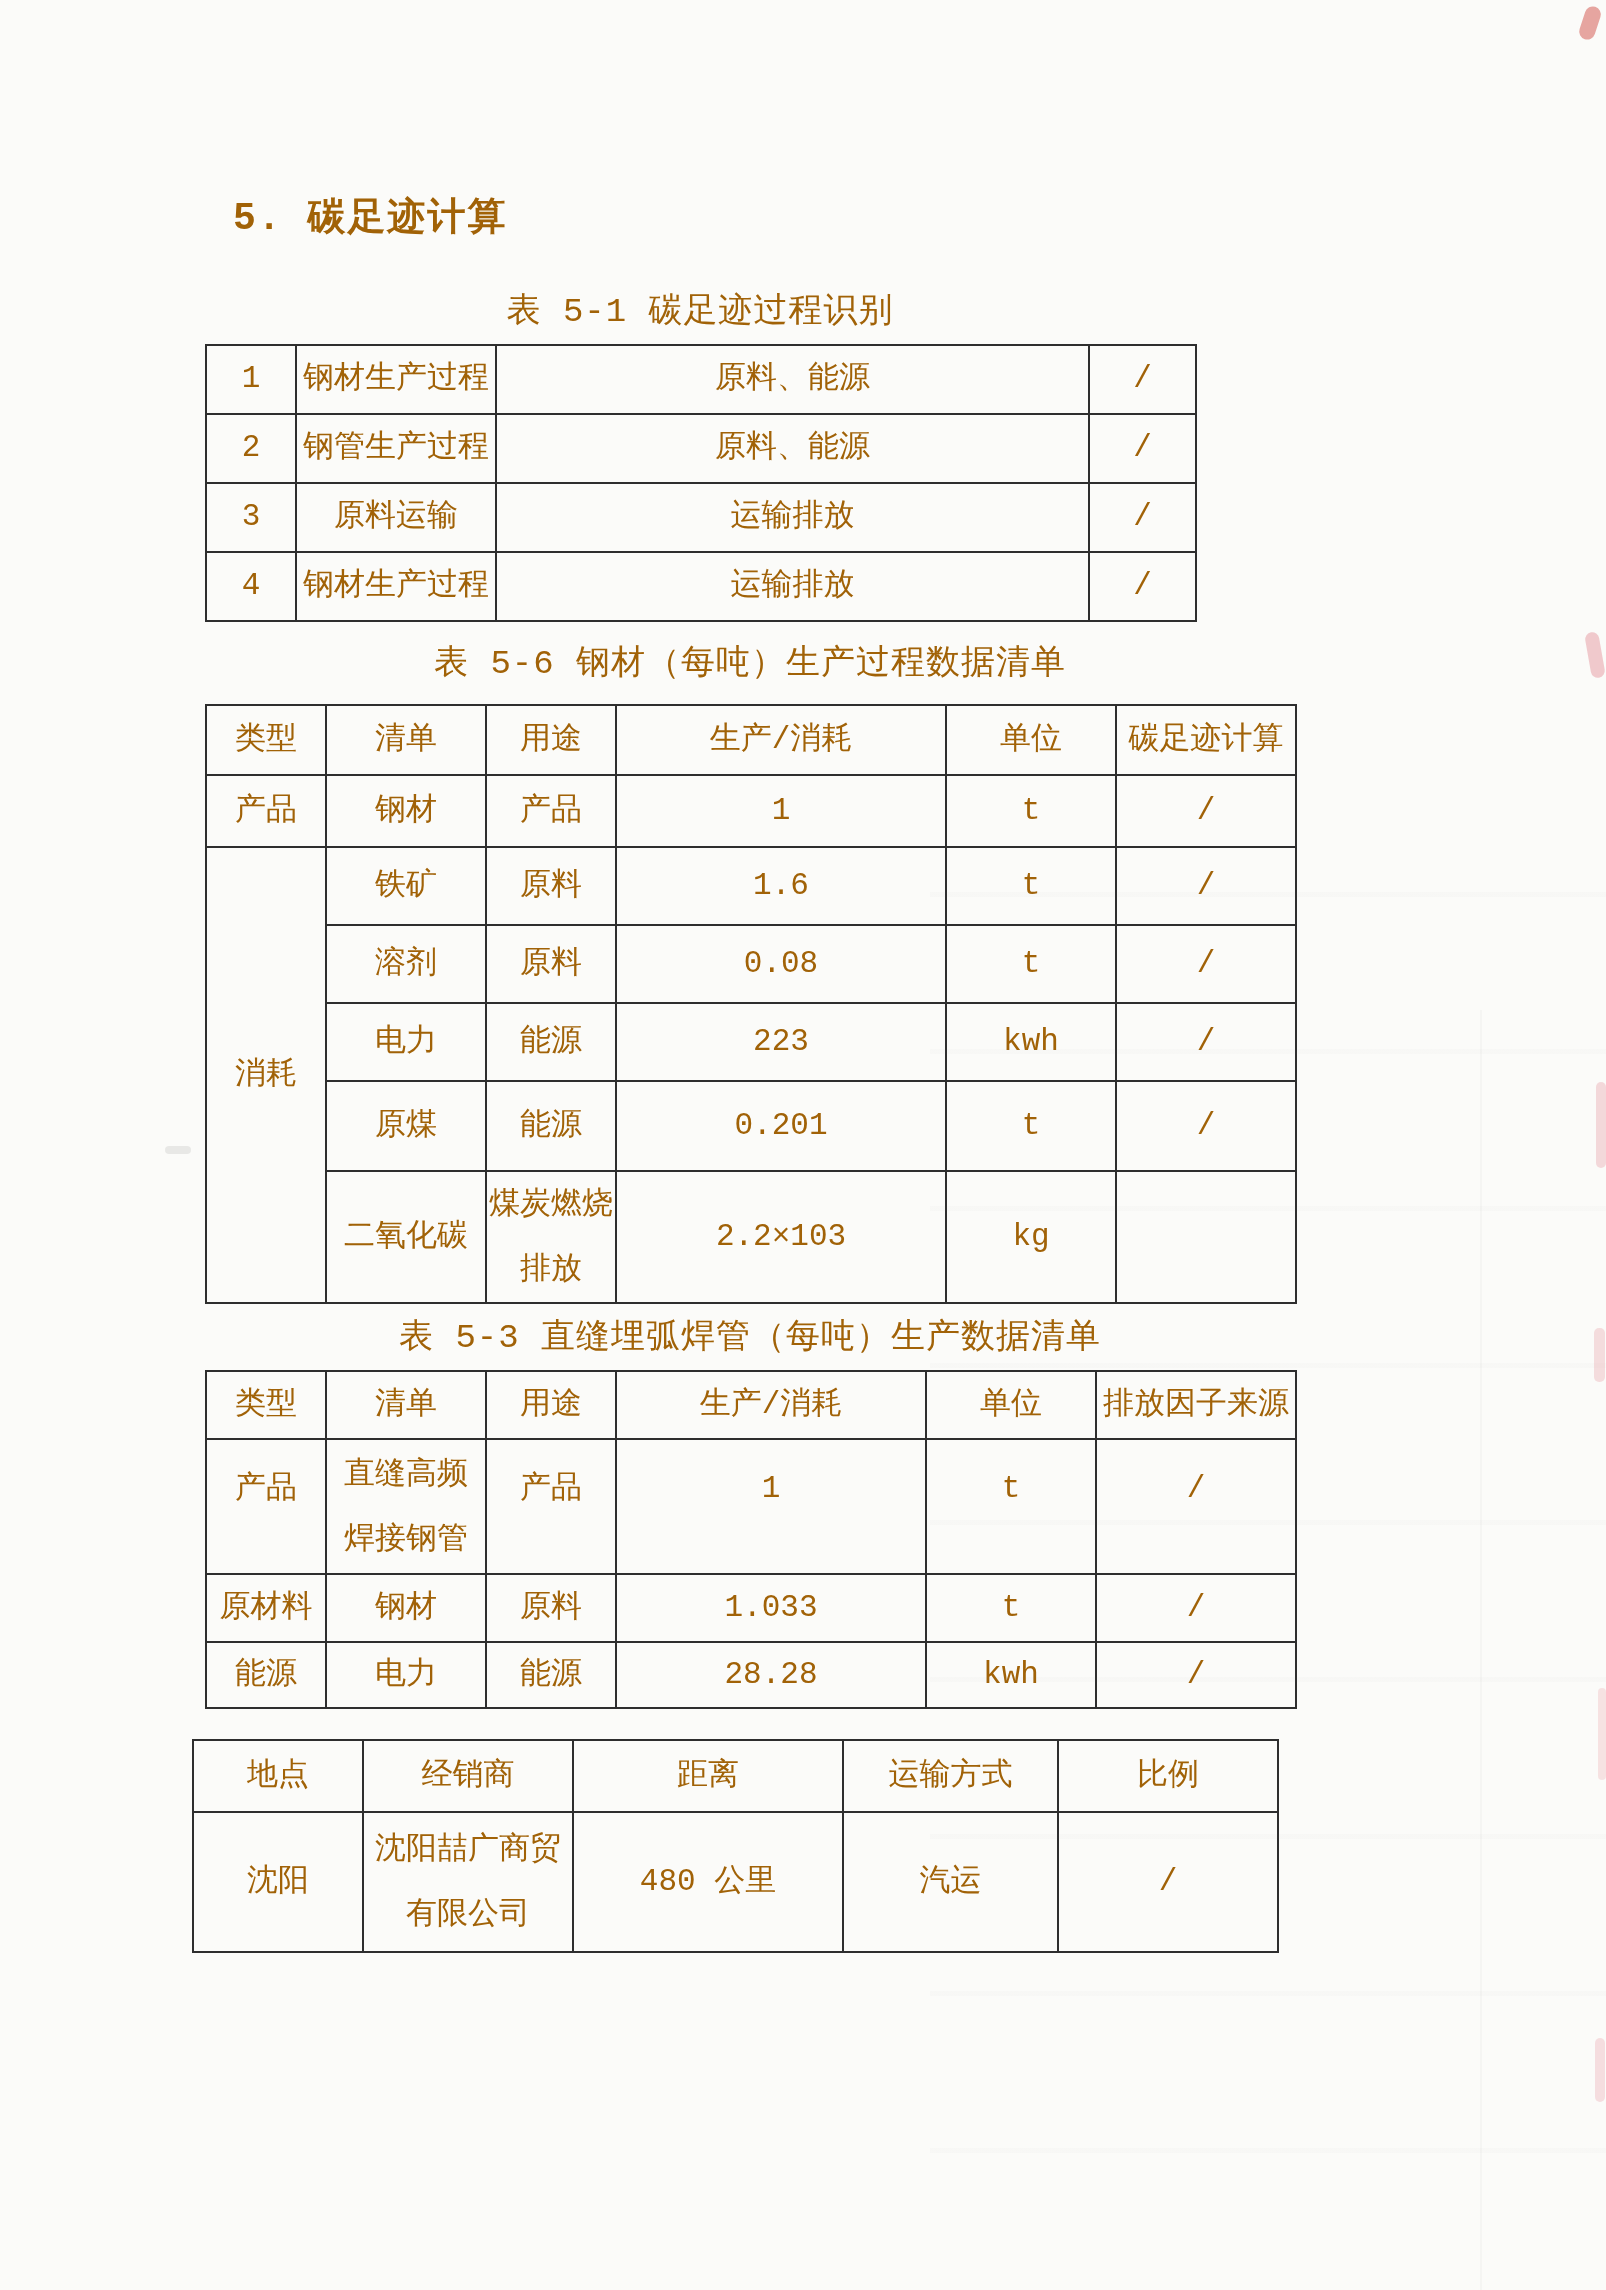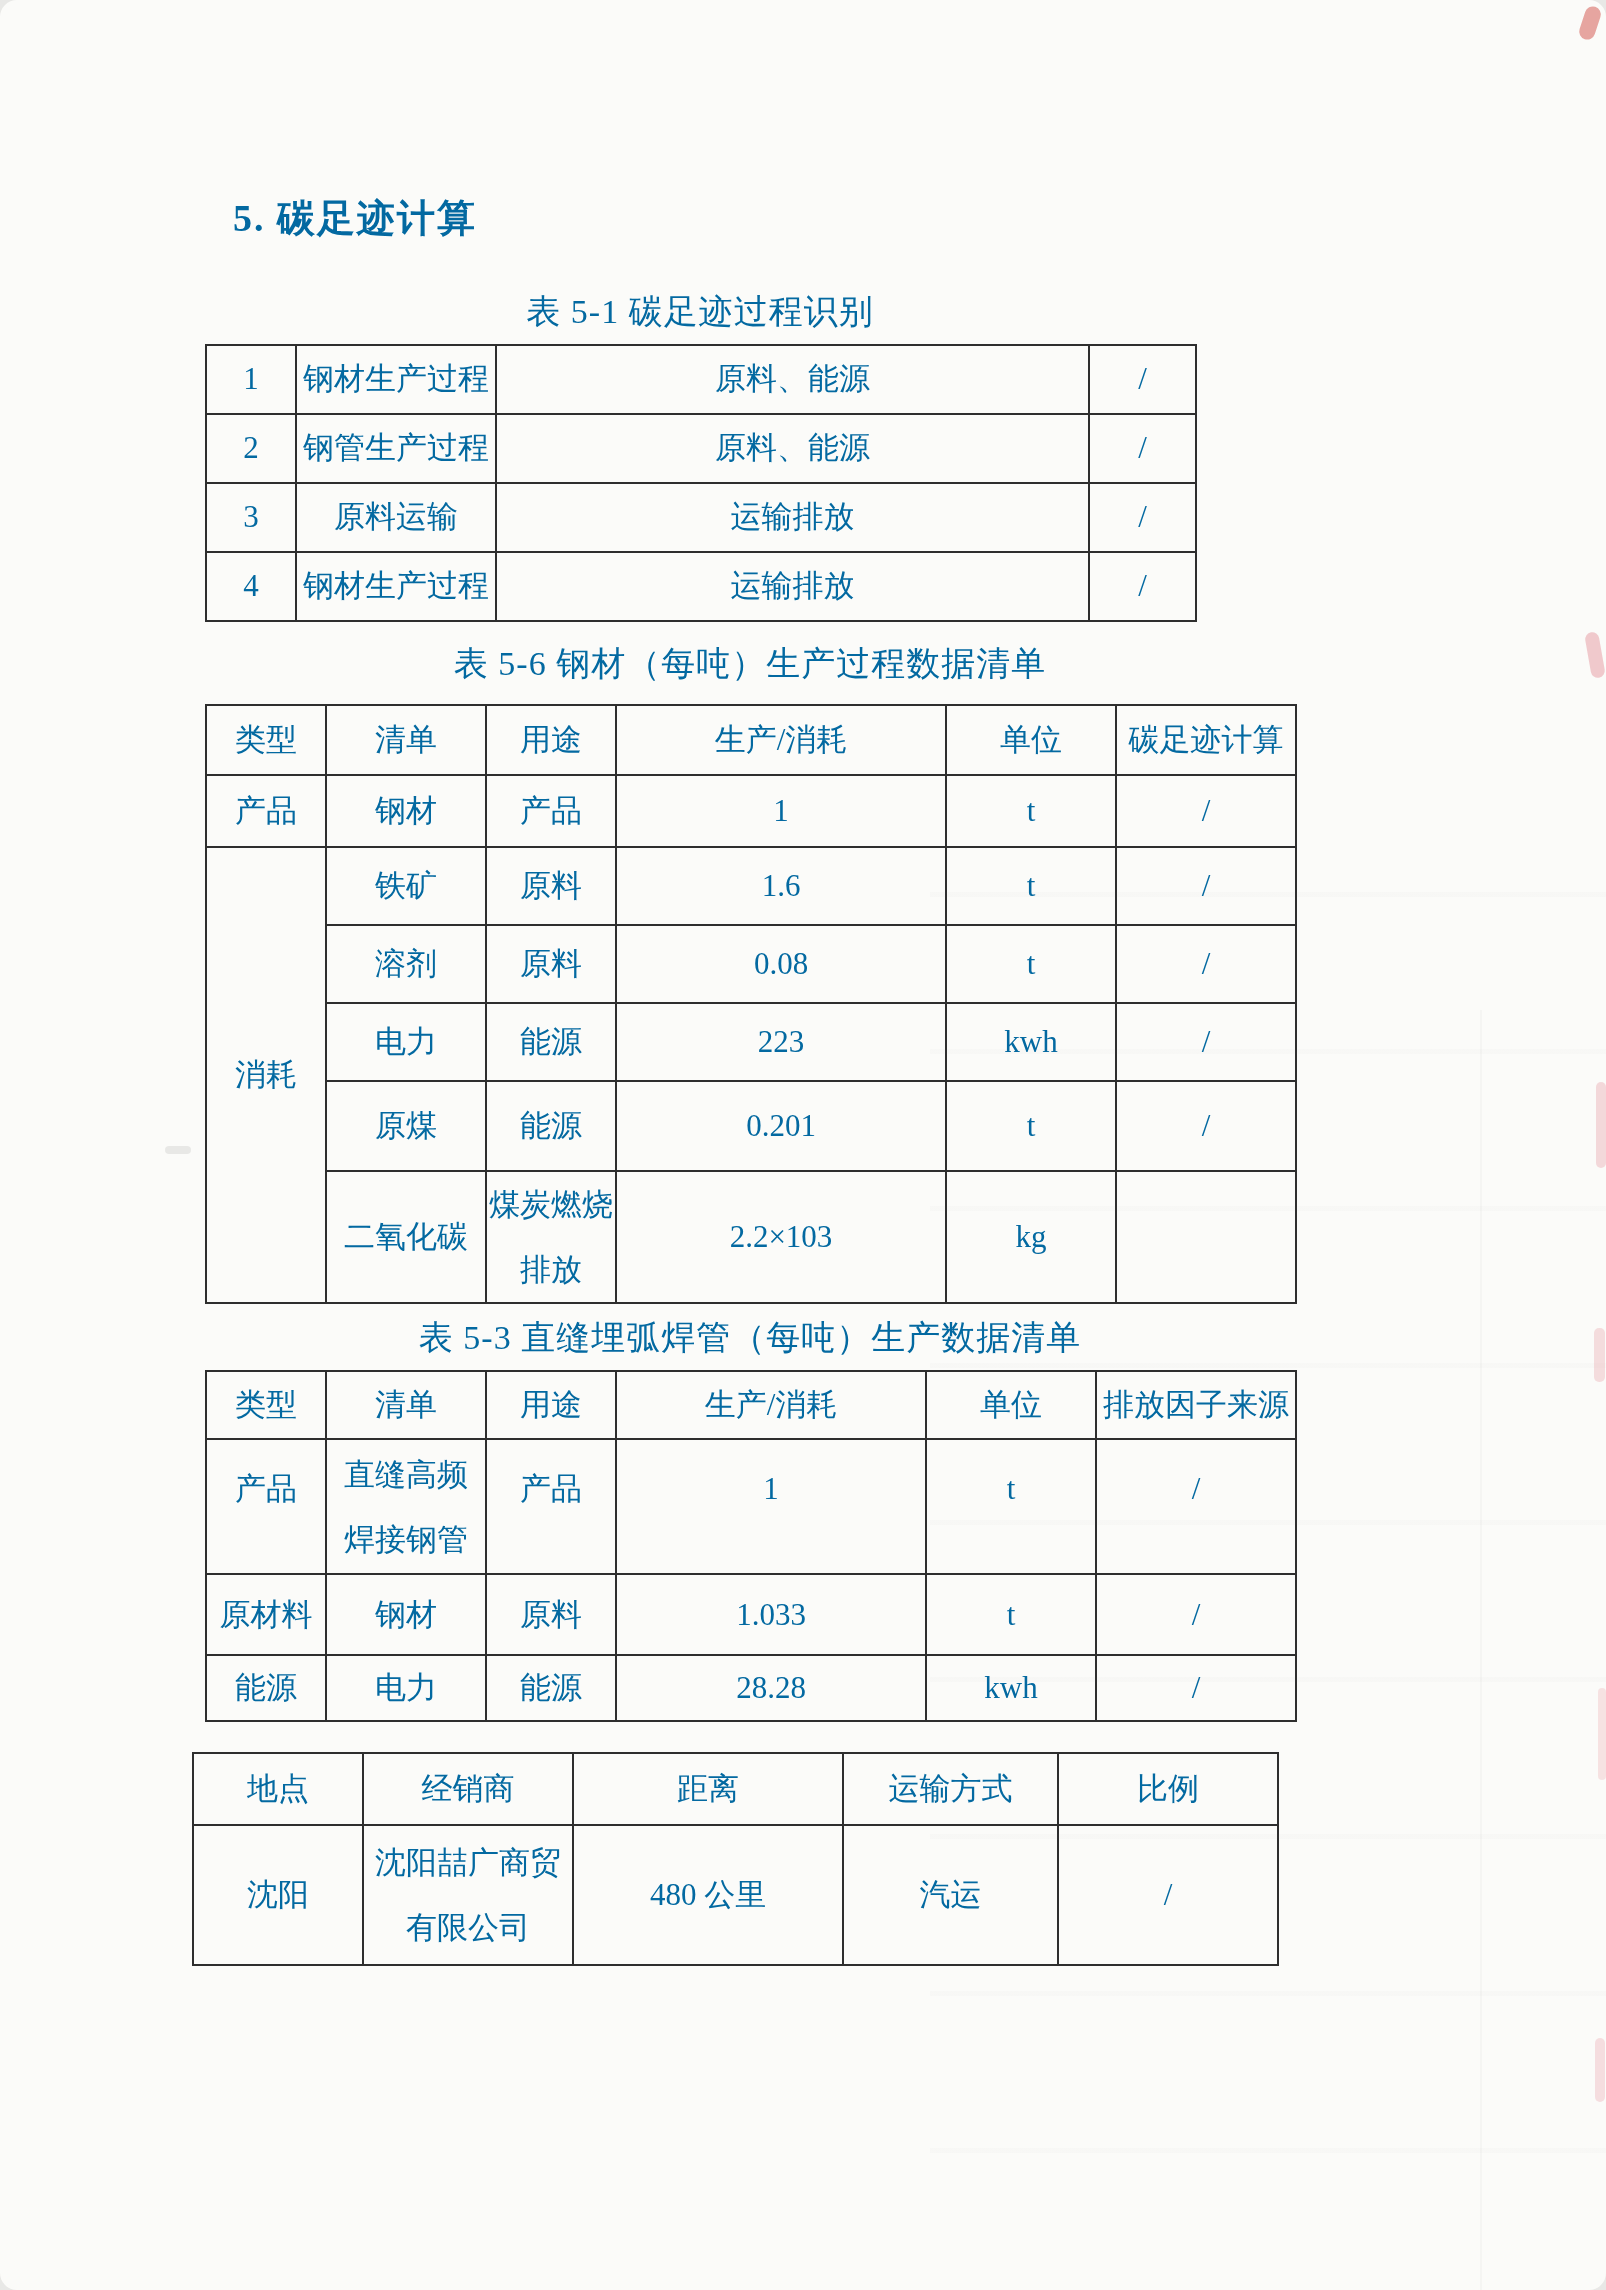--- a/index.html
+++ b/index.html
@@ -1,21 +1,20 @@
 <!DOCTYPE html>
 <html><head>
 <meta charset="utf-8">
 <style>
   html,body{margin:0;padding:0;background:#e8e8e6;}
   .page{
     width:1606px;height:2290px;position:relative;overflow:hidden;
     background:#fbfbf9;
-    font-family:Liberation Serif, serif;
-    color:#0369a1;
-    border-radius:17px;
+    font-family:Liberation Mono, monospace;
+    color:#a16207;
   }
   .heading{
     margin:196px 0 0 233px;
     font-size:38px;font-weight:bold;line-height:1.2;
     letter-spacing:2px;
   }
   .tbl-title{
     font-size:34px;line-height:1.3;text-align:center;letter-spacing:1px;
   }
   .tt1{width:990px;margin:48px 0 0 205px;}
@@ -186,21 +185,21 @@
       <th>排放因子来源</th>
     </tr>
     <tr style="height:135px">
       <td style="vertical-align:top;padding-top:28px">产品</td>
       <td class="tall-lines">直缝高频焊接钢管</td>
       <td style="vertical-align:top;padding-top:28px">产品</td>
       <td style="vertical-align:top;padding-top:28px">1</td>
       <td style="vertical-align:top;padding-top:28px">t</td>
       <td style="vertical-align:top;padding-top:28px">/</td>
     </tr>
-    <tr style="height:81px">
+    <tr style="height:68px">
       <td>原材料</td>
       <td>钢材</td>
       <td>原料</td>
       <td>1.033</td>
       <td>t</td>
       <td>/</td>
     </tr>
     <tr style="height:66px">
       <td>能源</td>
       <td>电力</td>

